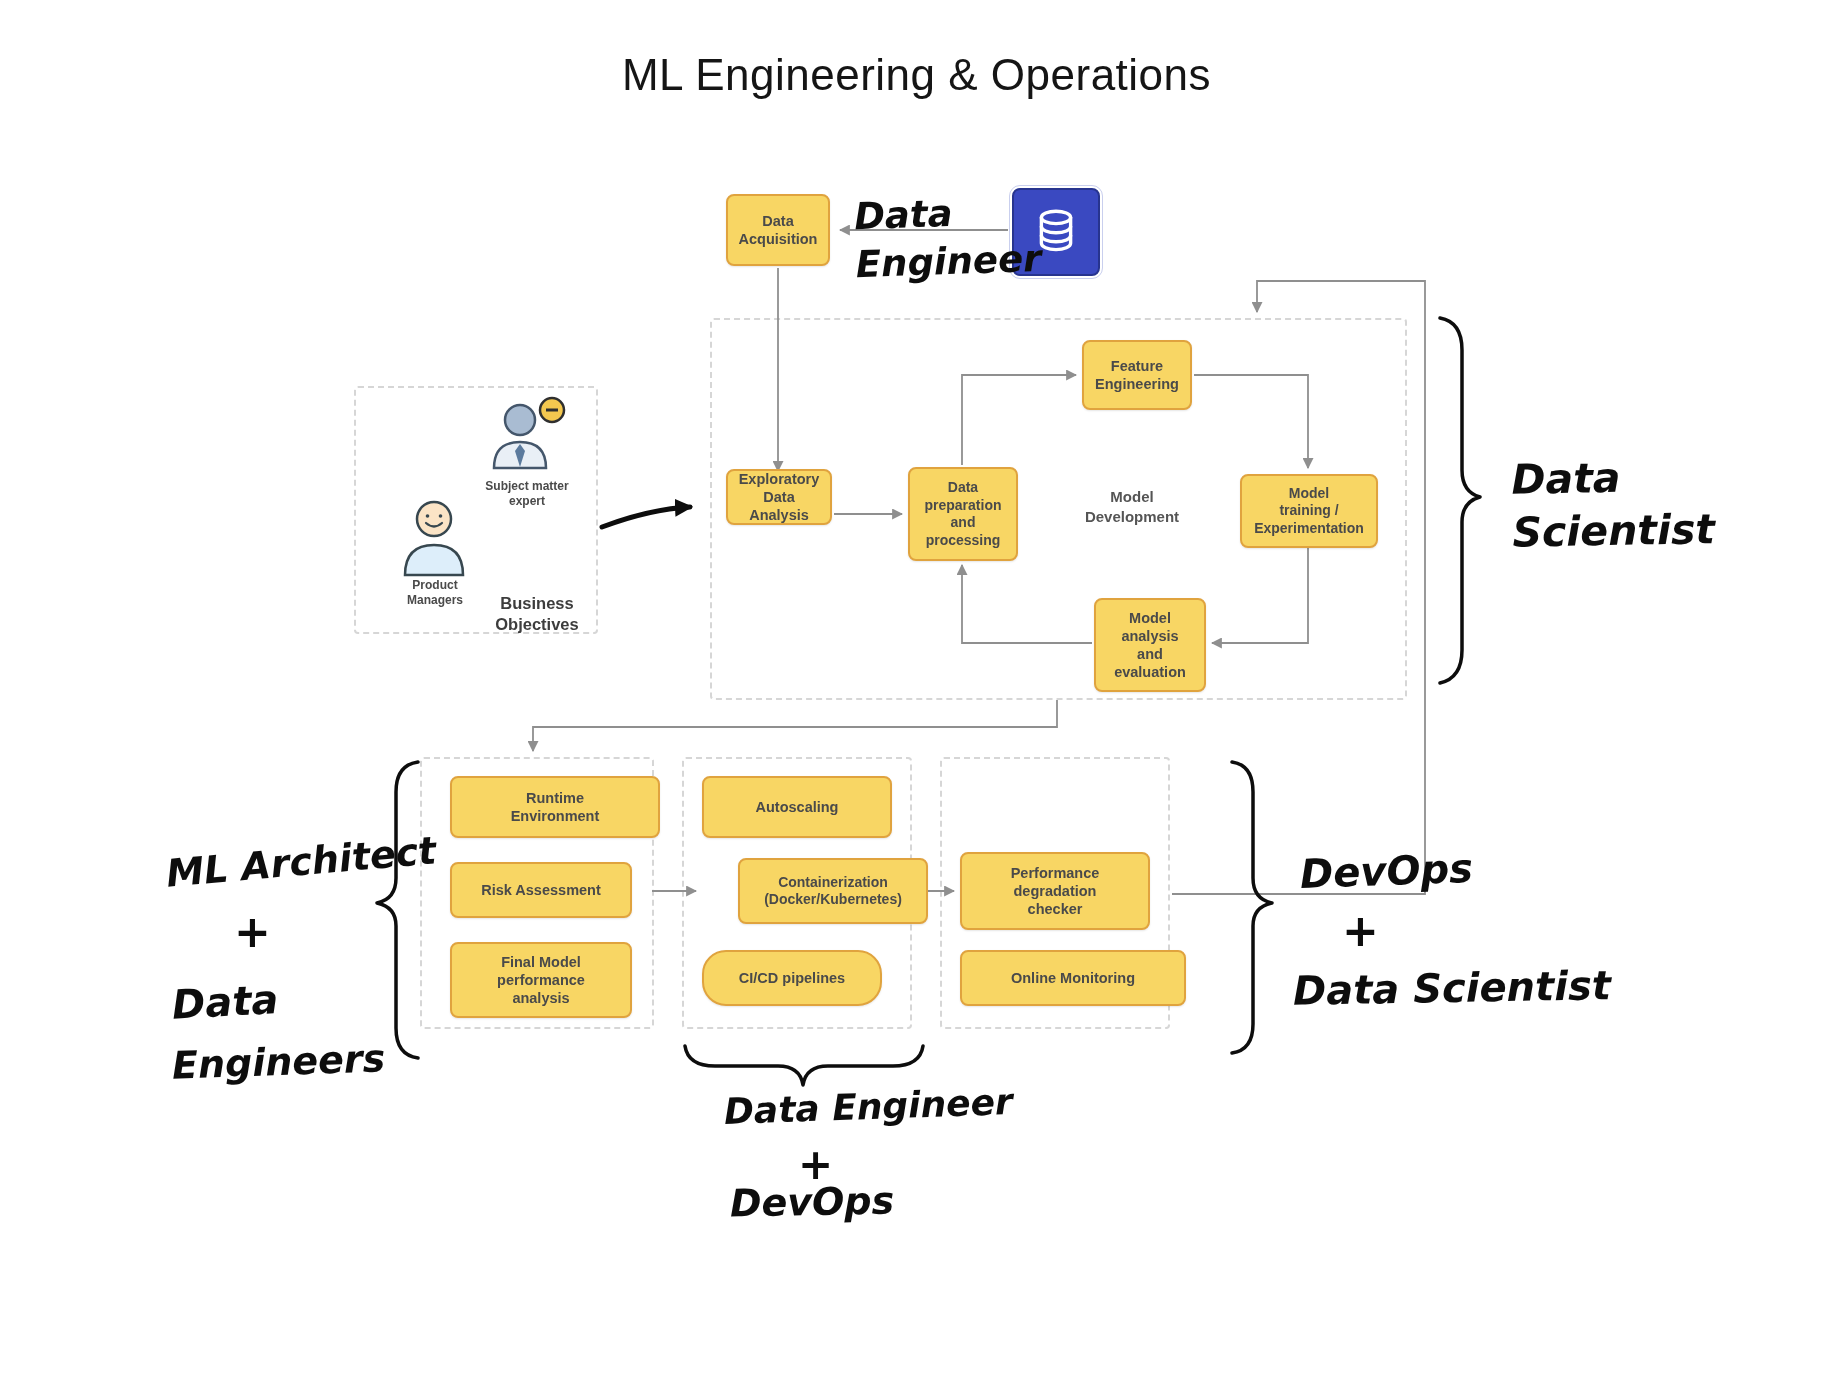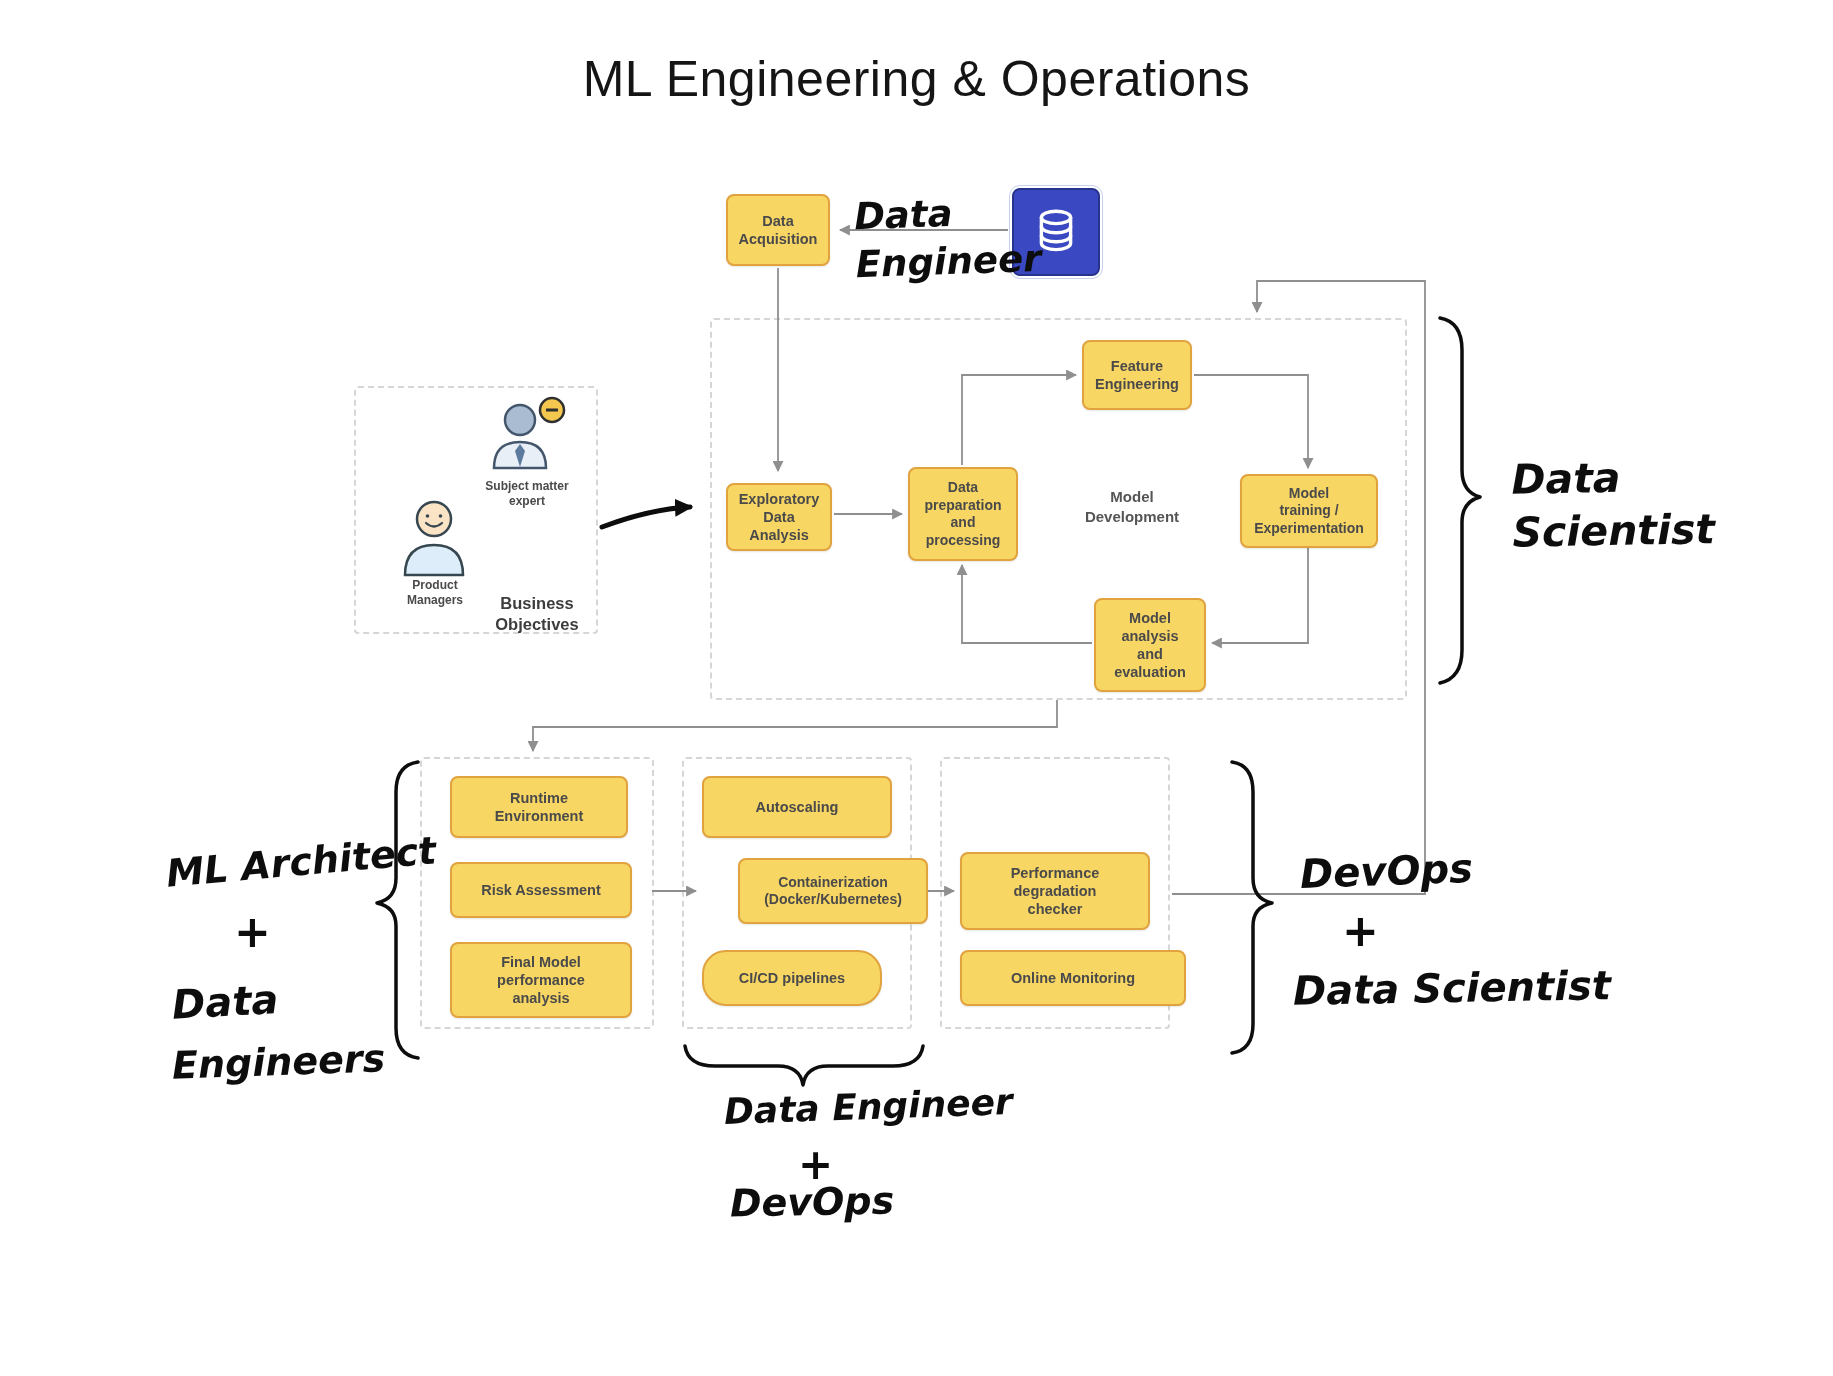--- a/index.html
+++ b/index.html
@@ -1,21 +1,21 @@
 <!DOCTYPE html>
 <html><head>
 <meta charset="utf-8">
 <style>
   * { box-sizing: border-box; }
   html,body { margin:0; padding:0; background:#ffffff; }
   body { font-family:"Liberation Sans", sans-serif; }
   .canvas { position:relative; width:1833px; height:1376px; background:#ffffff; overflow:hidden; }
 
   .title { position:absolute; top:50px; left:0; width:100%; text-align:center;
-           font-size:50px; color:#151515; letter-spacing:0.5px; z-index:3; }
+           font-size:44px; color:#151515; letter-spacing:0.5px; z-index:3; }
 
   .node { position:absolute; background:#F8D664; border:2px solid #E0A33E; border-radius:8px;
           display:flex; align-items:center; justify-content:center; text-align:center;
           color:#4a4a4a; font-weight:bold; font-size:14.5px; line-height:1.25;
           white-space:pre-line; padding:4px; z-index:2; box-shadow:0 1px 2px rgba(0,0,0,0.10); }
 
   .dashed { position:absolute; border:2px dashed #d6d6d6; border-radius:4px; z-index:0; background:transparent; }
 
   .overlay { position:absolute; left:0; top:0; z-index:1; pointer-events:none; }
 
@@ -78,35 +78,35 @@
       <path stroke-width="3.5" d="M418,762 Q396,765 396,792 L396,878 Q396,899 377,903 Q396,907 396,926 L396,1028 Q396,1055 418,1058"></path>
       <path stroke-width="3.5" d="M1232,762 Q1253,765 1253,792 L1253,878 Q1253,899 1272,903 Q1253,907 1253,926 L1253,1024 Q1253,1050 1232,1053"></path>
       <path stroke-width="3.5" d="M685,1046 Q688,1066 715,1066 L778,1066 Q800,1066 803,1085 Q806,1066 828,1066 L893,1066 Q920,1066 923,1046"></path>
     </g>
   </svg>
 
   <div class="node" style="left:726px; top:194px; width:104px; height:72px;">Data
 Acquisition</div>
   <div class="node" style="left:1082px; top:340px; width:110px; height:70px;">Feature
 Engineering</div>
-  <div class="node" style="left:726px; top:483px; width:106px; height:68px;">Exploratory
+  <div class="node" style="left:726px; top:469px; width:106px; height:56px;">Exploratory
 Data
 Analysis</div>
   <div class="node" style="left:908px; top:467px; width:110px; height:94px; font-size:14px;">Data
 preparation
 and
 processing</div>
   <div class="node" style="left:1240px; top:474px; width:138px; height:74px; font-size:14px;">Model
 training /
 Experimentation</div>
   <div class="node" style="left:1094px; top:598px; width:112px; height:94px;">Model
 analysis
 and
 evaluation</div>
-  <div class="node" style="left:450px; top:776px; width:178px; height:62px;">Runtime
+  <div class="node" style="left:450px; top:776px; width:210px; height:62px;">Runtime
 Environment</div>
   <div class="node" style="left:450px; top:862px; width:182px; height:56px;">Risk Assessment</div>
   <div class="node" style="left:450px; top:942px; width:182px; height:76px;">Final Model
 performance
 analysis</div>
   <div class="node" style="left:702px; top:776px; width:190px; height:62px;">Autoscaling</div>
   <div class="node" style="left:702px; top:858px; width:190px; height:66px; font-size:14px;margin-left:36px;">Containerization
 (Docker/Kubernetes)</div>
   <div class="node" style="left:702px; top:950px; width:180px; height:56px;border-radius:24px;">CI/CD pipelines</div>
   <div class="node" style="left:960px; top:852px; width:190px; height:78px;">Performance

